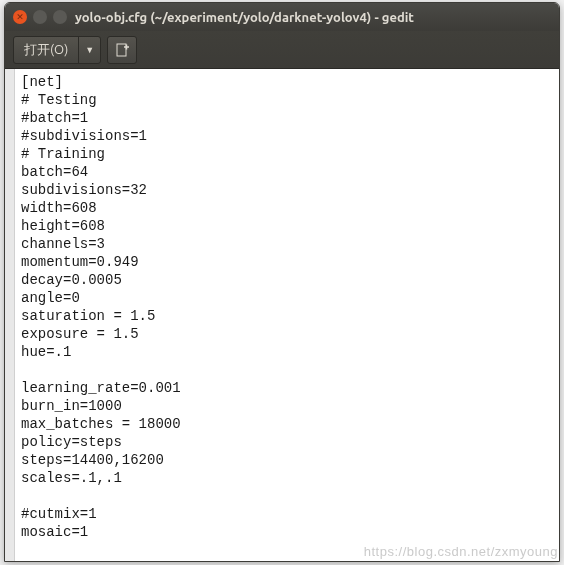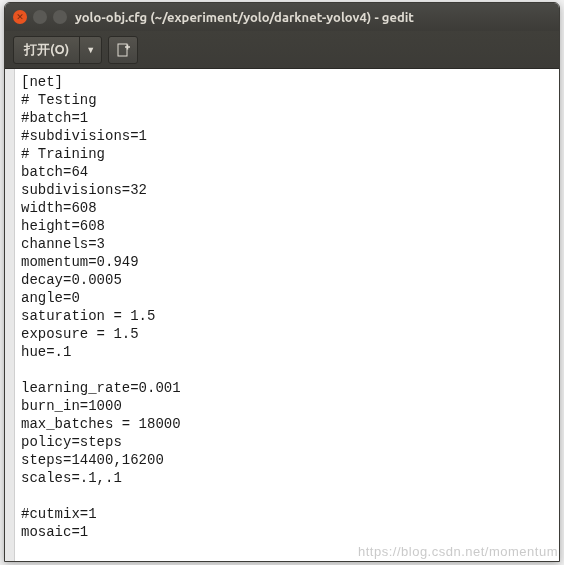--- a/index.html
+++ b/index.html
@@ -75,21 +75,20 @@
       color: #dfdbd2;
       font-size: 13px;
       cursor: pointer;
     }
     .open-btn-main {
       padding: 0 10px;
       border-right: 1px solid #2c2b27;
       height: 100%;
       display: flex;
       align-items: center;
-      font-weight: bold;
     }
     .open-btn-arrow {
       padding: 0 6px;
       height: 100%;
       display: flex;
       align-items: center;
       font-size: 9px;
     }
     .new-btn {
       width: 30px;
@@ -188,13 +187,13 @@
 max_batches = 18000
 policy=steps
 steps=14400,16200
 scales=.1,.1
 
 #cutmix=1
 mosaic=1</div>
 
 </div>
 
-<div class="watermark">https://blog.csdn.net/momentum</div>
+<div class="watermark">https://blog.csdn.net/zxmyoung</div>
 
 </body></html>

